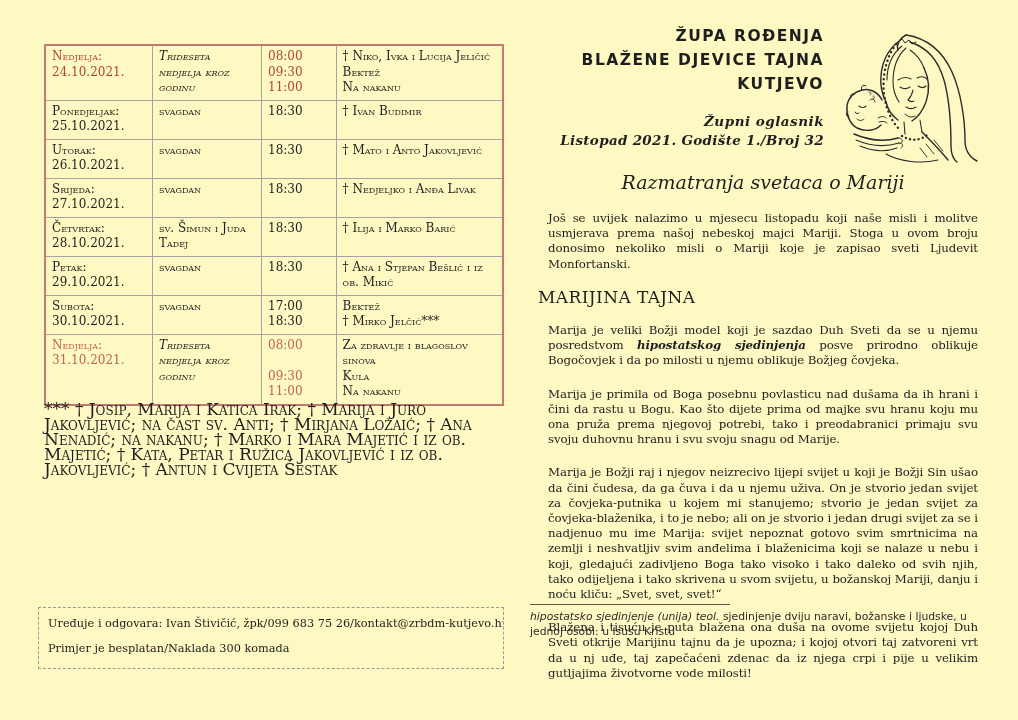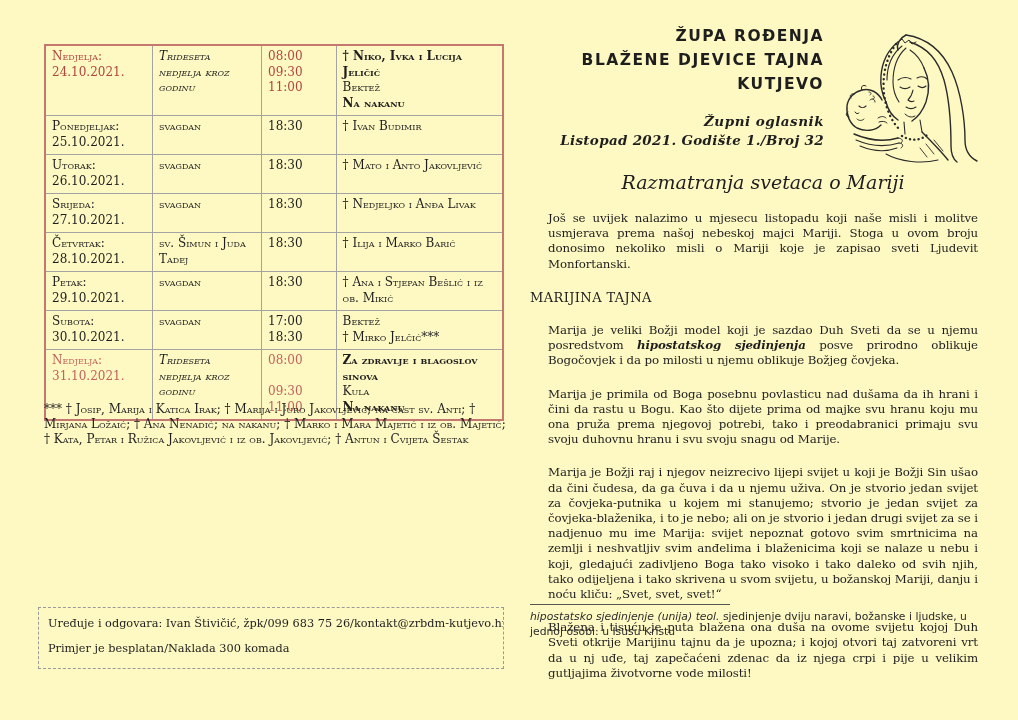--- a/index.html
+++ b/index.html
@@ -17,26 +17,26 @@
   }
   .schedule td{
     border:1px solid var(--inner-border,#a3a3a3);
     vertical-align:top;padding:3px 6px 4px 6px;
   }
   .schedule td.c-day{width:96px;}
   .schedule td.c-feast{width:100px;}
   .schedule td.c-time{width:64px;}
   .schedule td.c-int{width:162px;}
   .schedule .italic{font-style:italic;}
-  .schedule .bold{font-weight:bold;}
+  .schedule .bold{font-weight:normal;}
   .schedule tr.sunday-red .c-day, .schedule tr.sunday-red .c-time{color:var(--sunday-red,#b2443c);}
   .schedule tr.sunday-red-light .c-day, .schedule tr.sunday-red-light .c-time{color:var(--sunday-red-light,#c3625a);}
   .memorial{
     position:absolute;left:44px;top:402px;width:462px;
-    font-size:12px;line-height:15px;font-variant:small-caps;
+    font-size:17px;line-height:15px;font-variant:small-caps;
   }
   .imprint{
     position:absolute;left:38px;top:607px;width:446px;
     border:1px dashed #9a9a9a;padding:9px 9px 12px 9px;
     font-size:11.3px;line-height:14px;white-space:nowrap;overflow:hidden;
   }
   .imprint .line{margin:0 0 11px 0;}
   .imprint .line:last-child{margin-bottom:0;}
   
   .masthead{
@@ -59,21 +59,21 @@
   .article-title{
     position:absolute;left:530px;top:171px;width:466px;text-align:center;
     font-style:italic;font-size:19px;line-height:22px;
   }
   .article-body{position:absolute;left:530px;top:193px;width:466px;}
   .article-body p{margin:18px;}
   .article-body .body-p{
     text-align:justify;font-size:11.8px;line-height:15.2px;letter-spacing:-0.1px;
   }
   .article-body .section-heading{
-    font-size:13px;line-height:15.2px;letter-spacing:0.4px;margin:13px 0;
+    font-size:17px;line-height:15.2px;letter-spacing:0.4px;margin:13px 8px;
   }
   .article-body .bold-italic{font-weight:bold;font-style:italic;}
   .footnote{
     position:absolute;left:530px;top:604px;width:466px;
     font-family:"DejaVu Sans", sans-serif;font-size:10.8px;line-height:14.5px;color:#2b2b2b;
   }
   .footnote-rule{width:200px;border:0;border-top:1px solid #555;margin:0 0 5px 0;}
   .footnote .term{font-weight:normal;font-style:italic;margin-top:44px;}
   .footnote .label{font-style:italic;}
 </style>

